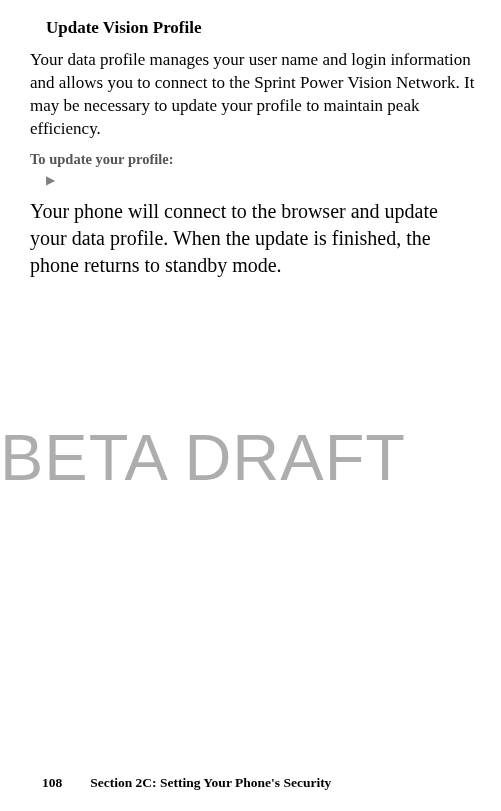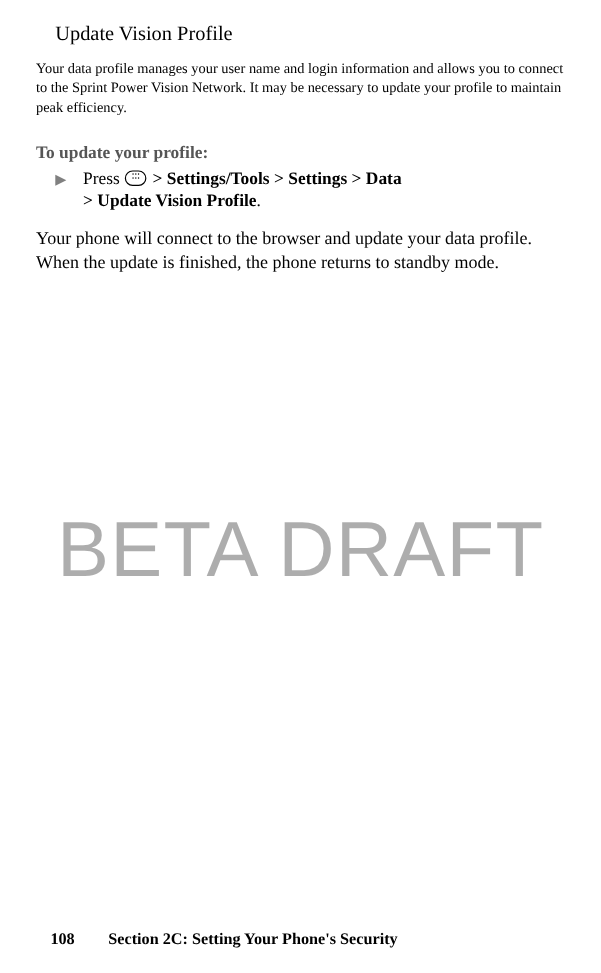--- a/index.html
+++ b/index.html
@@ -10,29 +10,29 @@
     body {
       width: 501px;
       height: 811px;
       background: #ffffff;
       font-family: Georgia, 'Times New Roman', serif;
       color: #000000;
       position: relative;
       padding: 18px 22px 20px 30px;
     }
     .heading {
-      font-weight: normal;
+      font-weight: bold;
       font-size: 17px;
       margin-bottom: 11px;
       margin-left: 16px;
     }
     .intro {
-      font-size: 12px;
+      font-size: 17px;
       line-height: 1.35;
-      margin-bottom: 22px;
+      margin-bottom: 10px;
       margin-left: 0;
     }
     .subheading {
       font-weight: bold;
       font-size: 14.5px;
       margin-bottom: 3px;
       color: #555555;
     }
     .instruction-row {
       display: flex;
@@ -71,30 +71,29 @@
     }
     .key-icon-dots {
       font-size: 5px;
       line-height: 2px;
       letter-spacing: 0.5px;
     }
     .bold {
       font-weight: bold;
     }
     .result {
-      font-size: 15px;
+      font-size: 20px;
       line-height: 1.35;
       margin-top: 2px;
     }
     .watermark {
       position: absolute;
       top: 420px;
       left: 0;
       width: 501px;
-      text-align: center;
       font-family: Arial, Helvetica, sans-serif;
       font-size: 65px;
       font-weight: normal;
       color: rgba(0, 0, 0, 0.32);
       letter-spacing: 1px;
       pointer-events: none;
       user-select: none;
     }
     .footer {
       position: absolute;
@@ -111,28 +110,20 @@
 <body>
 
 <h2 class="heading">Update Vision Profile</h2>
 
 <p class="intro">Your data profile manages your user name and login information and allows you to connect to the Sprint Power Vision Network. It may be necessary to update your profile to maintain peak efficiency.</p>
 
 <p class="subheading">To update your profile:</p>
 
 <div class="instruction-row">
   <span class="arrow">▶</span>
-  <div class="instruction-text">
-    <span>Press </span><span class="key-icon">
-        <span class="key-icon-inner">
-          <span class="key-icon-dots">•••</span>
-          <span class="key-icon-dots">•••</span>
-        </span>
-      </span><span class="bold"> &gt; Settings/Tools &gt; Settings &gt; Data</span><br><span class="bold">&gt; Update Vision Profile</span><span>.</span>
-  </div>
 </div>
 
 <p class="result">Your phone will connect to the browser and update your data profile. When the update is finished, the phone returns to standby mode.</p>
 
 <div class="watermark">BETA DRAFT</div>
 
 <div class="footer">
   <span class="page-num">108</span><span>Section 2C: Setting Your Phone's Security</span>
 </div>
 

